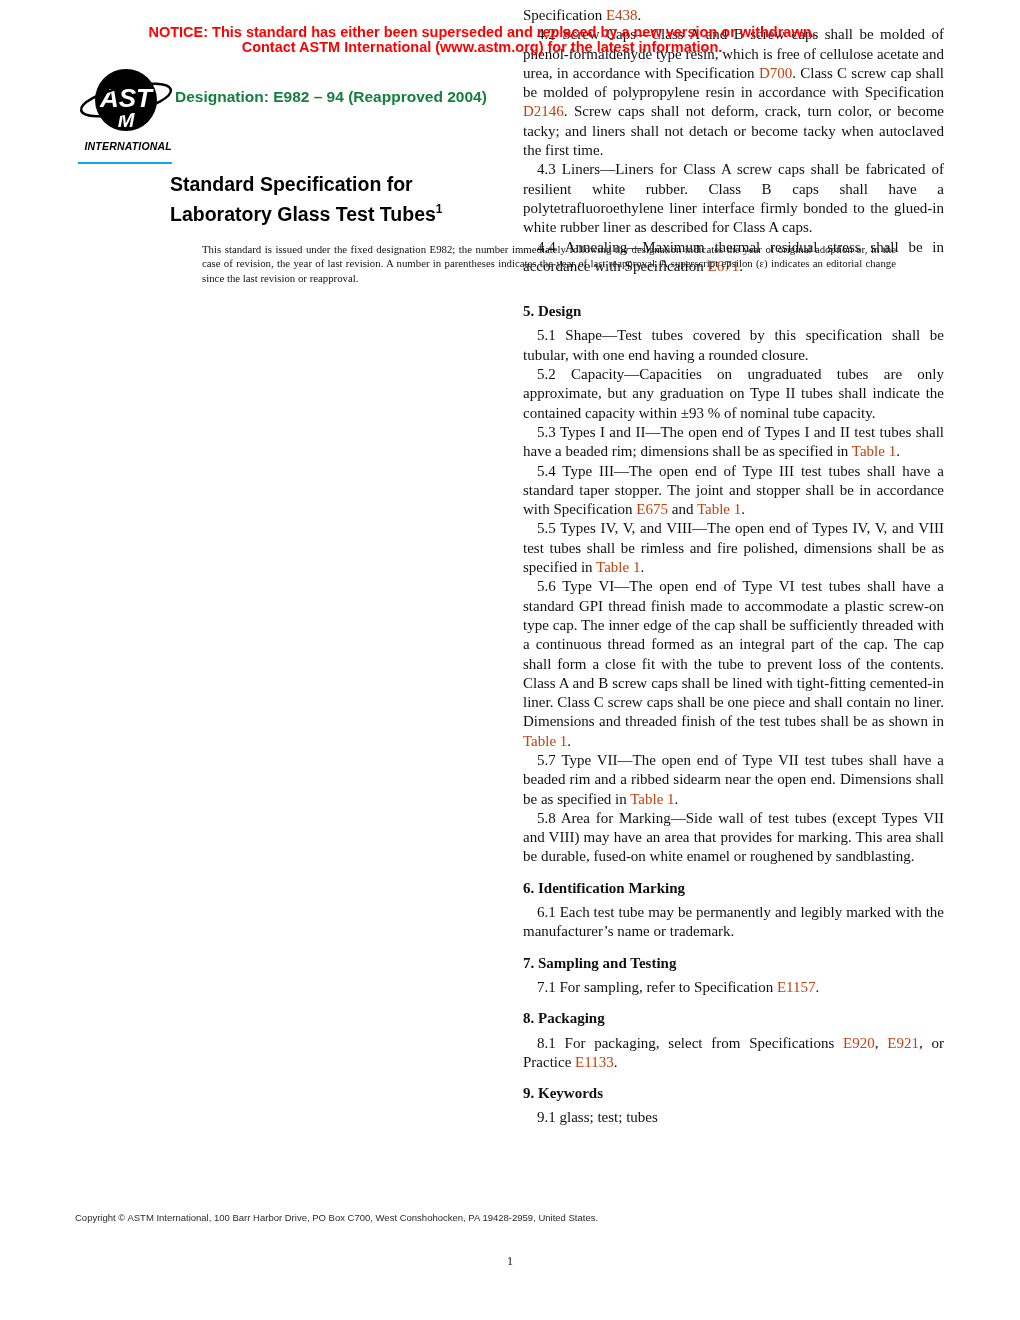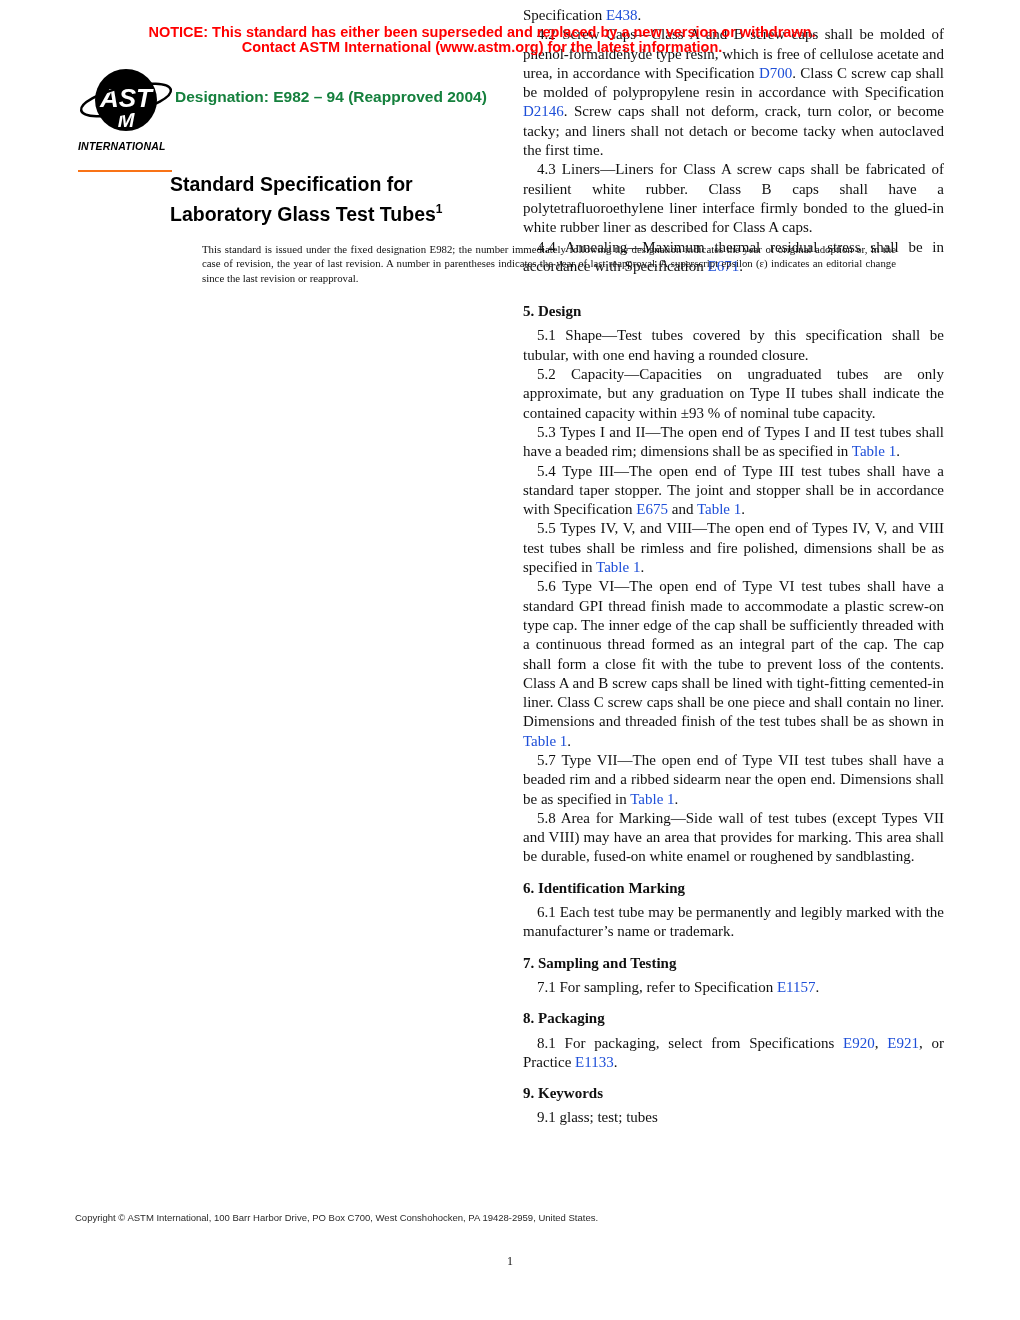--- a/index.html
+++ b/index.html
@@ -11,22 +11,22 @@
   
   .notice {
     position:absolute; top:25px; left:0; width:964px; z-index:30;
     text-align:center; color:#ff0000;
     font:bold 14.5px/14.5px "Liberation Sans", sans-serif;
   }
   
   .logo-wrap { position:absolute; left:78px; top:64px; z-index:20; width:100px; }
   .logo-sub {
     font:bold italic 10.5px "Liberation Sans", sans-serif; font-style:italic;
-    letter-spacing:0.2px; border-bottom:2px solid #f97316; padding-bottom:18px;
-    width:94px; text-align:left; margin-top:-2px; color:#000;
+    letter-spacing:0.2px; border-bottom:2px solid #0ea5e9; padding-bottom:10px;
+    width:94px; text-align:right; margin-top:-2px; color:#000;
   }
   .designation {
     position:absolute; left:175px; top:88px; z-index:20; white-space:nowrap;
     font:bold 15.5px "Liberation Sans", sans-serif; color:#15803d;
   }
   .doc-title {
     position:absolute; left:170px; top:172px; z-index:20;
     font:bold 19.5px/24.5px "Liberation Sans", sans-serif; color:#000;
   }
   .doc-title sup { font-size:12px; }
@@ -40,21 +40,21 @@
     font-size:15px; line-height:19.3px; text-align:justify; color:#101010;
   }
   .blk { margin:0; }
   .blk.para  { text-indent:14px; }
   .blk.cont  { text-indent:0; }
   .blk.heading {
     font-weight:bold; text-align:left; text-indent:0; margin:12px 0 5px 0;
   }
   .blk.heading.gap-big { margin-top:26px; }
   .it  { }
-  .ref { color:#1d4ed8; }
+  .ref { color:#c2410c; }
   
   .copyright {
     position:absolute; left:75px; top:1212px;
     font:9.5px "Liberation Sans", sans-serif; color:#2a2a2a;
   }
   .pagenum {
     position:absolute; left:0; top:1254px; width:1020px; text-align:center;
     font:12px "Liberation Serif", serif; color:#111;
   }
 </style>

